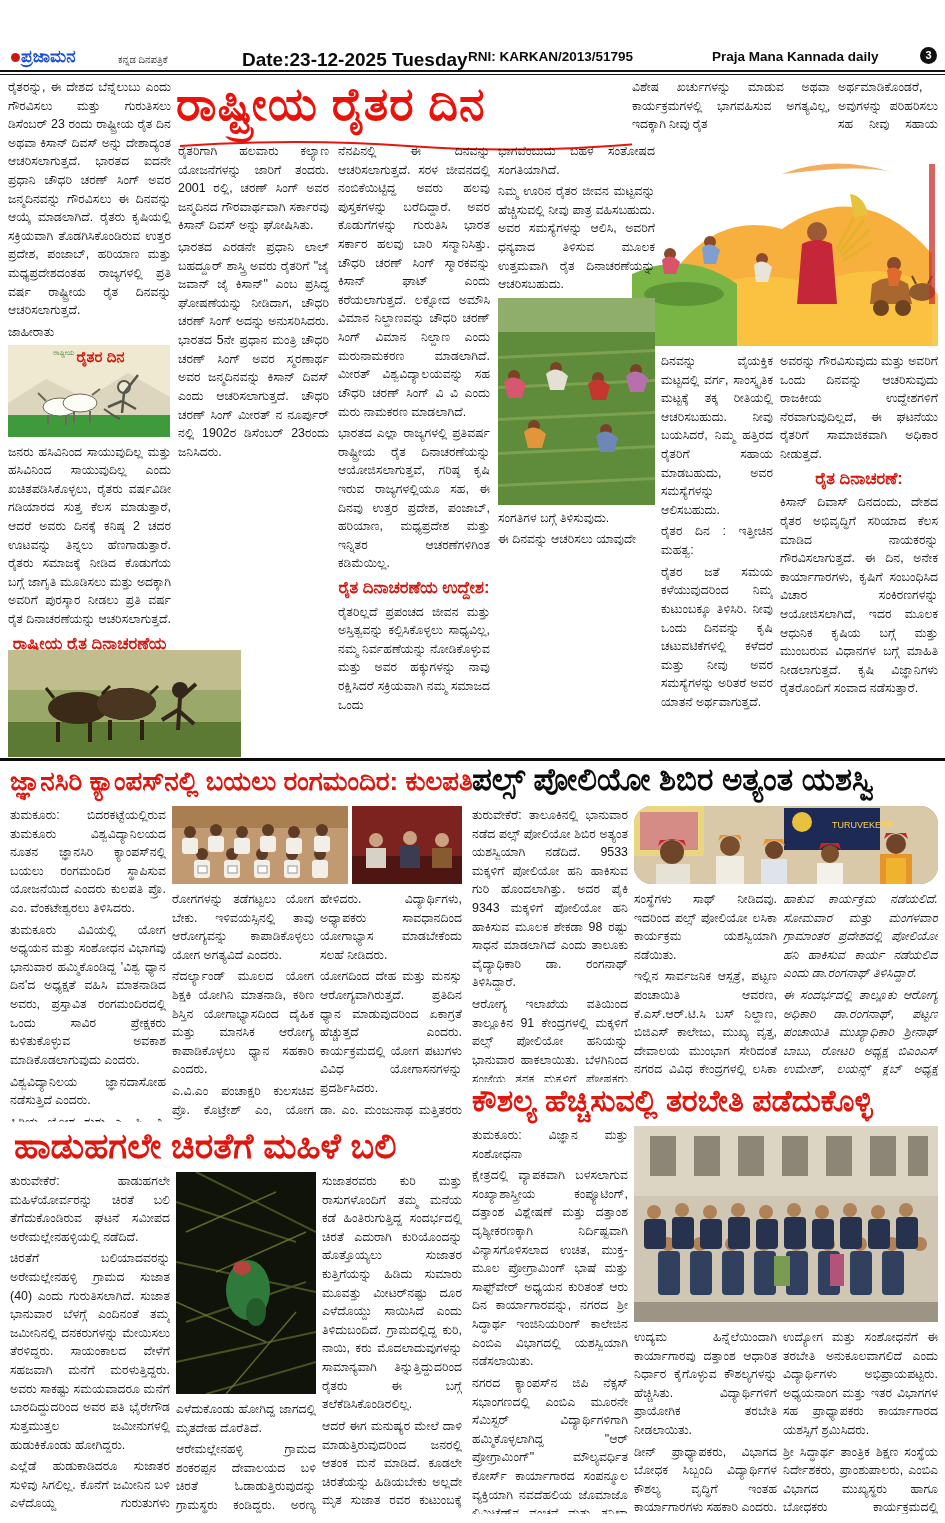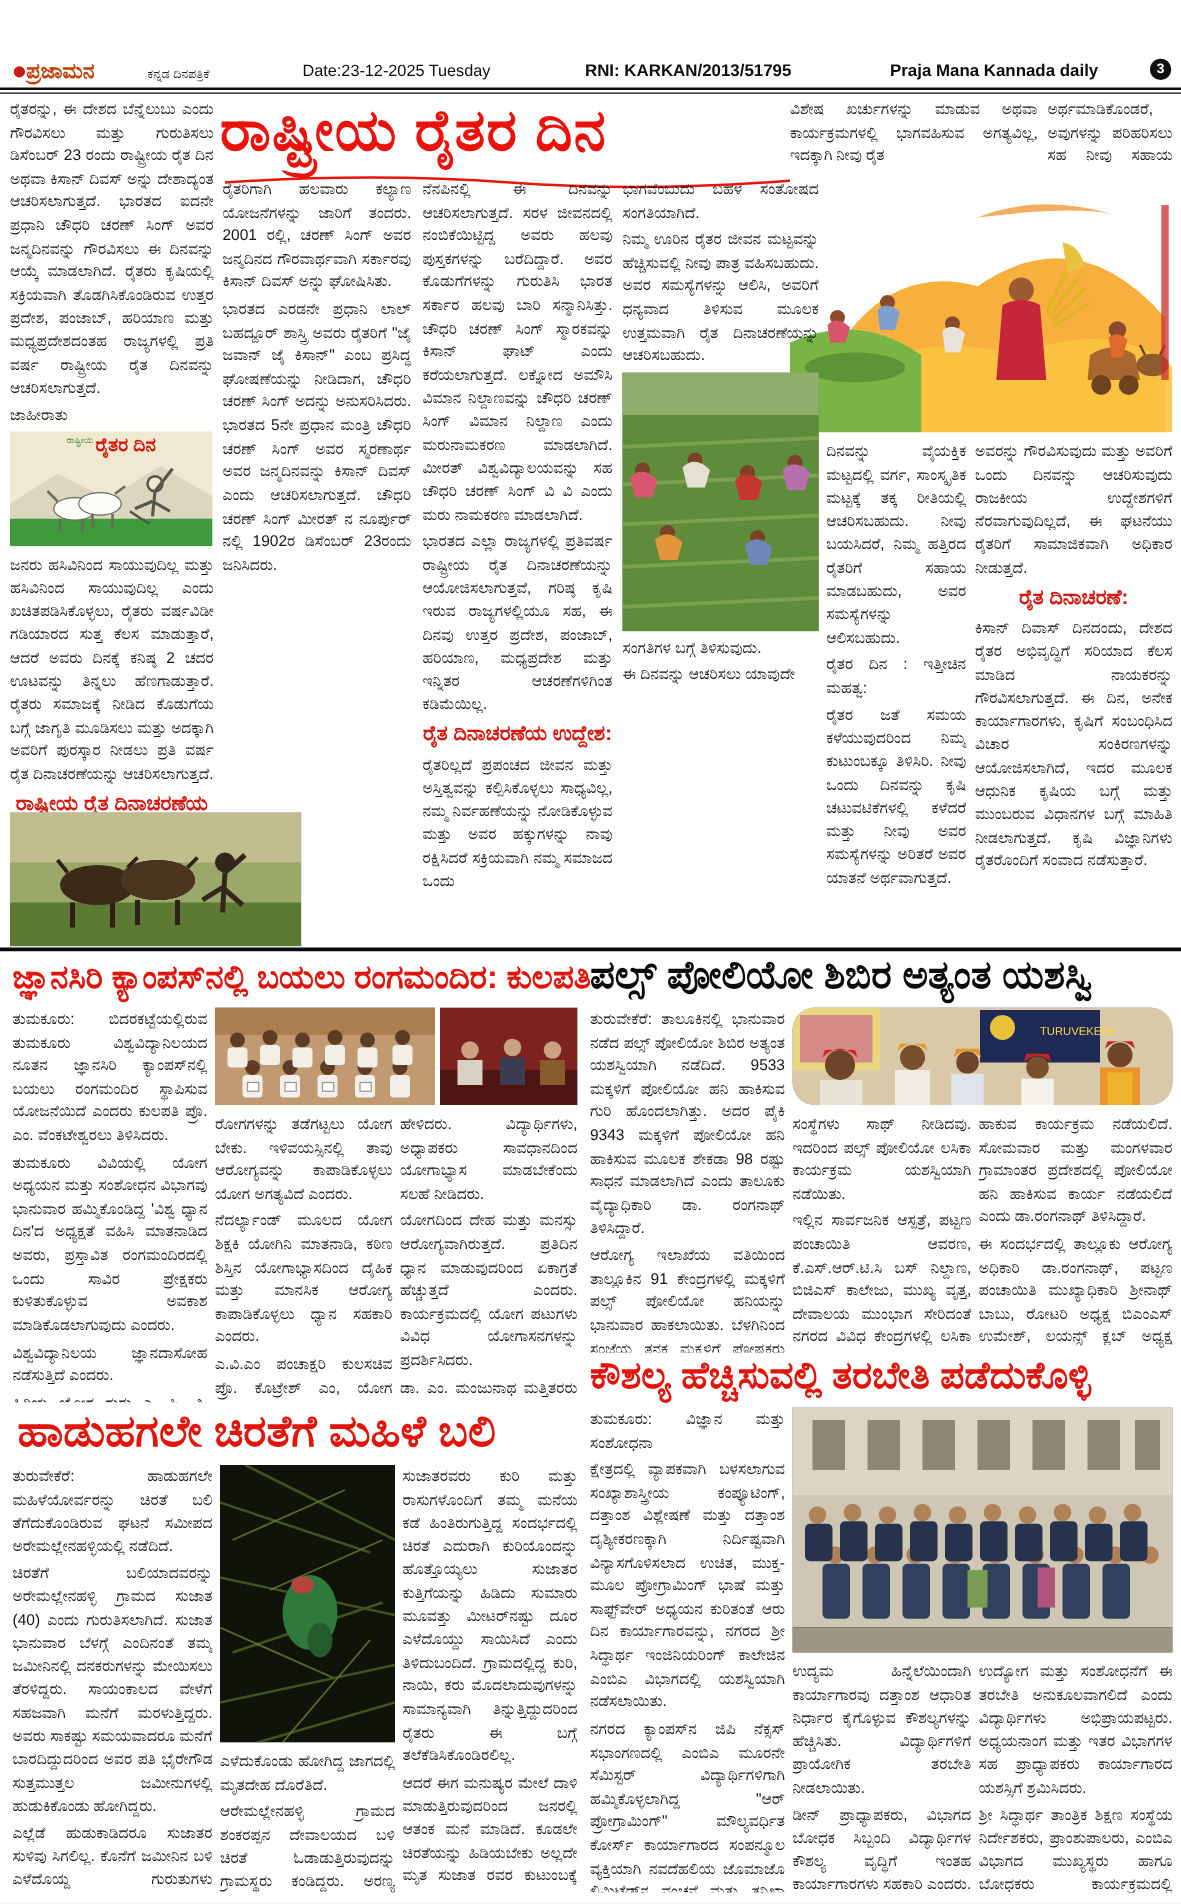--- a/index.html
+++ b/index.html
@@ -1,24 +1,24 @@
 <!DOCTYPE html>
 <html><head>
 <meta charset="utf-8">
 <style>
   html,body{margin:0;padding:0;background:#e9e9e9;}
   .page{position:relative;width:945px;height:1523px;background:#ffffff;margin:0 auto;
         font-family:"Liberation Sans",sans-serif;color:#111;overflow:hidden;}
   .abs{position:absolute;}
   
   .masthead{position:absolute;left:0;top:46px;width:945px;height:26px;}
-  .mast-logo{position:absolute;left:10px;top:1px;font-weight:bold;font-size:17px;color:#c2410c;}
+  .mast-logo{position:absolute;left:10px;top:1px;font-weight:bold;font-size:17px;color:#1d4ed8;}
   .mast-logo .dot{display:inline-block;width:9px;height:9px;border-radius:50%;background:#c81a12;margin:0 1px;}
   .mast-sub{position:absolute;left:118px;top:8px;font-size:10px;color:#222;}
-  .mast-date{position:absolute;left:242px;top:3px;font-size:13px;font-weight:normal;color:#0d0d0d;text-align:center;}
+  .mast-date{position:absolute;left:242px;top:3px;font-size:19px;font-weight:bold;color:#0d0d0d;text-align:center;}
   .mast-rni{position:absolute;left:468px;top:3px;font-size:13.5px;font-weight:bold;color:#0d0d0d;}
   .mast-daily{position:absolute;left:712px;top:3px;font-size:13.5px;font-weight:bold;color:#0d0d0d;}
   .mast-page{position:absolute;left:920px;top:1px;width:17px;height:17px;border-radius:50%;
              background:#111;color:#fff;font-size:11px;font-weight:bold;text-align:center;line-height:17px;}
   .mast-rule{position:absolute;left:0;top:70px;width:945px;border-top:2.5px solid #111;}
   .mast-rule2{position:absolute;left:0;top:74px;width:945px;border-top:1px solid #111;}
   
   .bt{font-size:12.4px;line-height:1.5;text-align:justify;color:#141414;}
   .bt p{margin:0 0 3px 0;}
   .col{position:absolute;overflow:hidden;}
@@ -299,21 +299,21 @@
           <path d="M250 33 Q262 21 274 33 L272 27 L252 27 Z" fill="#c42722"></path>
         <rect x="246" y="48" width="32" height="30" fill="#e6952d"></rect>
         <rect x="252" y="52" width="20" height="26" fill="#f0b32e"></rect>
       </g>
     </svg>
   </div>
   <div class="col bt" style="left:634px;top:890px;width:143px;height:192px;">
     <p>ಸಂಸ್ಥೆಗಳು ಸಾಥ್ ನೀಡಿದವು. ಇದರಿಂದ ಪಲ್ಸ್ ಪೋಲಿಯೋ ಲಸಿಕಾ ಕಾರ್ಯಕ್ರಮ ಯಶಸ್ವಿಯಾಗಿ ನಡೆಯಿತು.</p>
     <p>ಇಲ್ಲಿನ ಸಾರ್ವಜನಿಕ ಆಸ್ಪತ್ರೆ, ಪಟ್ಟಣ ಪಂಚಾಯಿತಿ ಆವರಣ, ಕೆ.ಎಸ್.ಆರ್.ಟಿ.ಸಿ ಬಸ್ ನಿಲ್ದಾಣ, ಬಿಜಿಎಸ್ ಕಾಲೇಜು, ಮುಖ್ಯ ವೃತ್ತ, ದೇವಾಲಯ ಮುಂಭಾಗ ಸೇರಿದಂತೆ ನಗರದ ವಿವಿಧ ಕೇಂದ್ರಗಳಲ್ಲಿ ಲಸಿಕಾ ಕೇಂದ್ರ ತೆರೆಯಲಾಗಿತ್ತು. ನೋಡಲ್ ಅಧಿಕಾರಿಗಳು ಕೇಂದ್ರಗಳಿಗೆ ಭೇಟಿ ನೀಡಿ ಪರಿಶೀಲಿಸಿದರು.</p>
   </div>
-  <div class="col bt" style="left:783px;top:890px;width:155px;height:192px;">
+  <div class="col bt" style="left:783px;top:890px;width:155px;height:192px;font-style:italic;">
     <p>ಹಾಕುವ ಕಾರ್ಯಕ್ರಮ ನಡೆಯಲಿದೆ. ಸೋಮವಾರ ಮತ್ತು ಮಂಗಳವಾರ ಗ್ರಾಮಾಂತರ ಪ್ರದೇಶದಲ್ಲಿ ಪೋಲಿಯೋ ಹನಿ ಹಾಕಿಸುವ ಕಾರ್ಯ ನಡೆಯಲಿದೆ ಎಂದು ಡಾ.ರಂಗನಾಥ್ ತಿಳಿಸಿದ್ದಾರೆ.</p>
     <p>ಈ ಸಂದರ್ಭದಲ್ಲಿ ತಾಲ್ಲೂಕು ಆರೋಗ್ಯ ಅಧಿಕಾರಿ ಡಾ.ರಂಗನಾಥ್, ಪಟ್ಟಣ ಪಂಚಾಯಿತಿ ಮುಖ್ಯಾಧಿಕಾರಿ ಶ್ರೀನಾಥ್ ಬಾಬು, ರೋಟರಿ ಅಧ್ಯಕ್ಷ ಬಿಎಂಎಸ್ ಉಮೇಶ್, ಲಯನ್ಸ್ ಕ್ಲಬ್ ಅಧ್ಯಕ್ಷ ಪರಮೇಶ್ವರ್, ನೋಡಲ್ ಅಧಿಕಾರಿ ಚೇತನ್ ಸೇರಿದಂತೆ ವಿವಿಧ ಸಂಘ ಸಂಸ್ಥೆಗಳ ಪದಾಧಿಕಾರಿಗಳು, ಆರೋಗ್ಯ ಇಲಾಖೆಯ ಸಿಬ್ಬಂದಿಗಳು ಪಾಲ್ಗೊಂಡಿದ್ದರು.</p>
   </div>
 
   <div class="abs sec-headline-red" style="left:472px;top:1084px;width:466px;font-size:30px;white-space:nowrap;">ಕೌಶಲ್ಯ ಹೆಚ್ಚಿಸುವಲ್ಲಿ ತರಬೇತಿ ಪಡೆದುಕೊಳ್ಳಿ</div>
   <div class="col bt" style="left:472px;top:1126px;width:156px;height:388px;">
     <p>ತುಮಕೂರು: ವಿಜ್ಞಾನ ಮತ್ತು ಸಂಶೋಧನಾ</p>
     <p>ಕ್ಷೇತ್ರದಲ್ಲಿ ವ್ಯಾಪಕವಾಗಿ ಬಳಸಲಾಗುವ ಸಂಖ್ಯಾಶಾಸ್ತ್ರೀಯ ಕಂಪ್ಯೂಟಿಂಗ್, ದತ್ತಾಂಶ ವಿಶ್ಲೇಷಣೆ ಮತ್ತು ದತ್ತಾಂಶ ದೃಶ್ಯೀಕರಣಕ್ಕಾಗಿ ನಿರ್ದಿಷ್ಟವಾಗಿ ವಿನ್ಯಾಸಗೊಳಿಸಲಾದ ಉಚಿತ, ಮುಕ್ತ-ಮೂಲ ಪ್ರೋಗ್ರಾಮಿಂಗ್ ಭಾಷೆ ಮತ್ತು ಸಾಫ್ಟ್‌ವೇರ್ ಅಧ್ಯಯನ ಕುರಿತಂತೆ ಆರು ದಿನ ಕಾರ್ಯಾಗಾರವನ್ನು, ನಗರದ ಶ್ರೀ ಸಿದ್ಧಾರ್ಥ ಇಂಜಿನಿಯರಿಂಗ್ ಕಾಲೇಜಿನ ಎಂಬಿಎ ವಿಭಾಗದಲ್ಲಿ ಯಶಸ್ವಿಯಾಗಿ ನಡೆಸಲಾಯಿತು.</p>
     <p>ನಗರದ ಕ್ಯಾಂಪಸ್‌ನ ಜಿಪಿ ನೆಕ್ಸಸ್ ಸಭಾಂಗಣದಲ್ಲಿ ಎಂಬಿಎ ಮೂರನೇ ಸೆಮಿಸ್ಟರ್ ವಿದ್ಯಾರ್ಥಿಗಳಿಗಾಗಿ ಹಮ್ಮಿಕೊಳ್ಳಲಾಗಿದ್ದ "ಆರ್ ಪ್ರೋಗ್ರಾಮಿಂಗ್" ಮೌಲ್ಯವರ್ಧಿತ ಕೋರ್ಸ್ ಕಾರ್ಯಾಗಾರದ ಸಂಪನ್ಮೂಲ ವ್ಯಕ್ತಿಯಾಗಿ ನವದೆಹಲಿಯ ಜೊಮಾಜೊ ಲಿಮಿಟೆಡ್‌ನ ವಂಚನೆ ಮತ್ತು ತನಿಖಾ ವಿಭಾಗದ ಸಂಯೋಜಕರಾದ ಕೇಶವ್ ಕೌಶಿಕ್ ಅವರು ಭಾಗವಹಿಸಿ, ಉಪನ್ಯಾಸ ನೀಡಿದರು.</p>
   </div>

